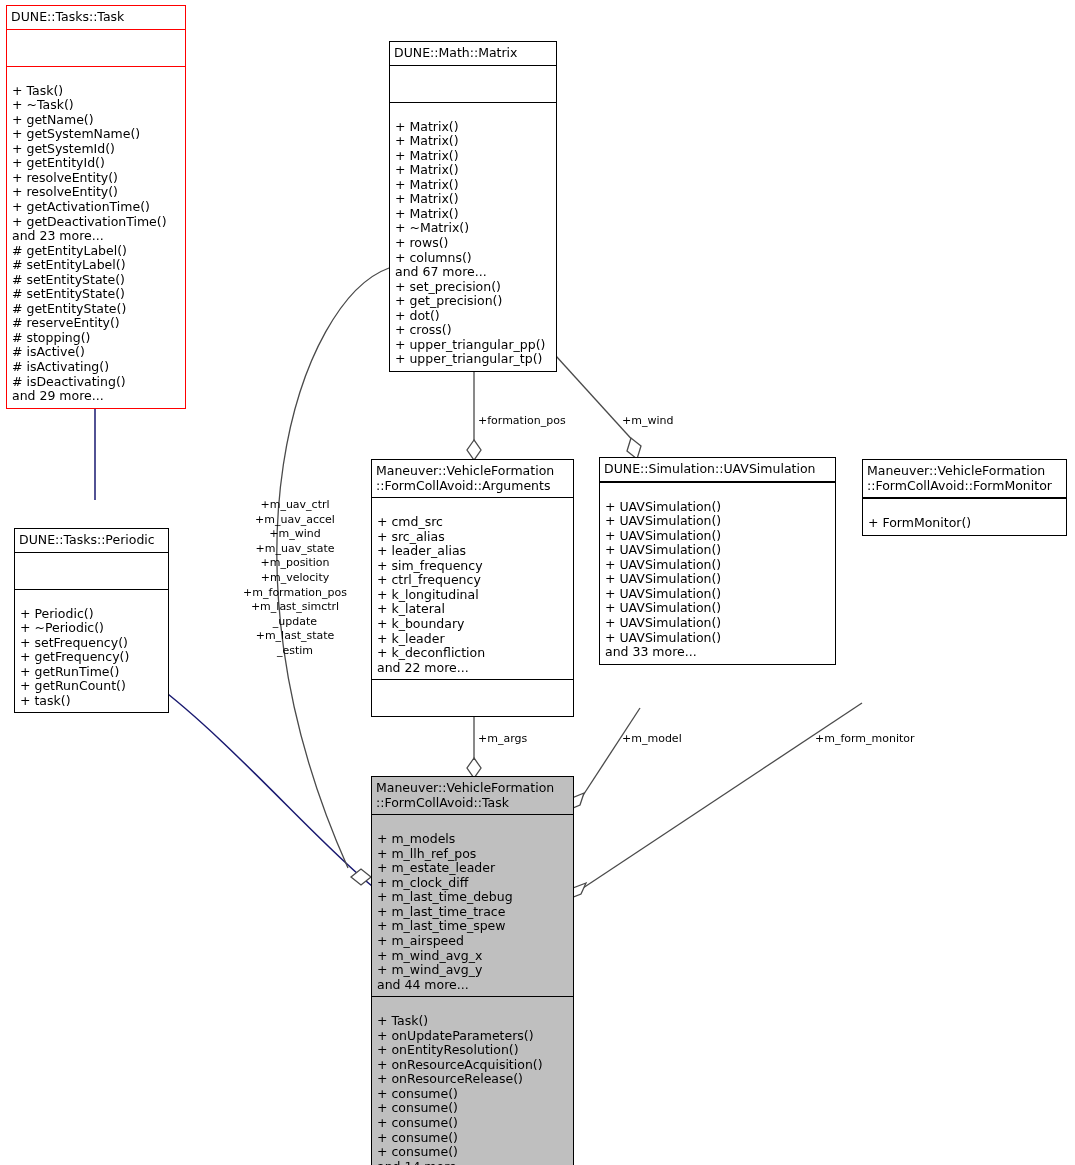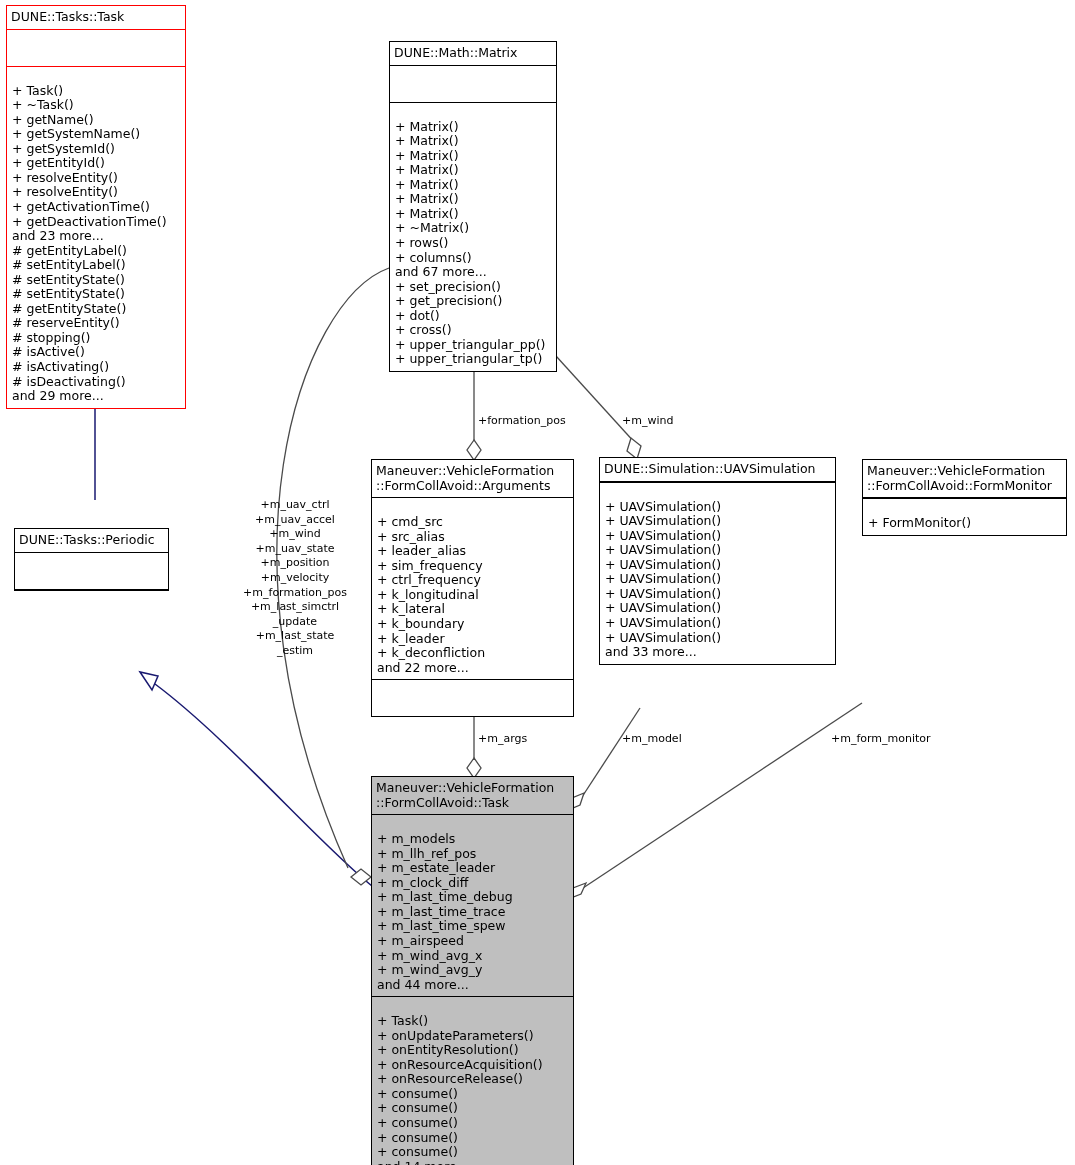--- a/index.html
+++ b/index.html
@@ -148,20 +148,29 @@
         <div class="member"># isDeactivating()</div>
         <div class="member">and 29 more...</div>
       </div>
   </div>
 
   <div class="uml-node" style="left:14px; top:528px; width:155px;">
     <div class="node-title">DUNE::Tasks::Periodic</div>
     <div class="node-sep"></div>
     <div class="node-section empty"></div>
     <div class="node-sep"></div>
+    <div class="node-section">
+        <div class="member">+ Periodic()</div>
+        <div class="member">+ ~Periodic()</div>
+        <div class="member">+ setFrequency()</div>
+        <div class="member">+ getFrequency()</div>
+        <div class="member">+ getRunTime()</div>
+        <div class="member">+ getRunCount()</div>
+        <div class="member">+ task()</div>
+      </div>
   </div>
 
   <div class="uml-node" style="left:389px; top:41px; width:168px;">
     <div class="node-title">DUNE::Math::Matrix</div>
     <div class="node-sep"></div>
     <div class="node-section empty"></div>
     <div class="node-sep"></div>
     <div class="node-section">
         <div class="member">+ Matrix()</div>
         <div class="member">+ Matrix()</div>
@@ -279,15 +288,15 @@
 _estim</div>
 
   <div class="edge-label" style="left:478px; top:414px;">+formation_pos</div>
 
   <div class="edge-label" style="left:622px; top:414px;">+m_wind</div>
 
   <div class="edge-label" style="left:478px; top:732px;">+m_args</div>
 
   <div class="edge-label" style="left:622px; top:732px;">+m_model</div>
 
-  <div class="edge-label" style="left:815px; top:732px;margin-left:16px;">+m_form_monitor</div>
+  <div class="edge-label" style="left:815px; top:732px;">+m_form_monitor</div>
 
 </div>
 
 </body></html>

